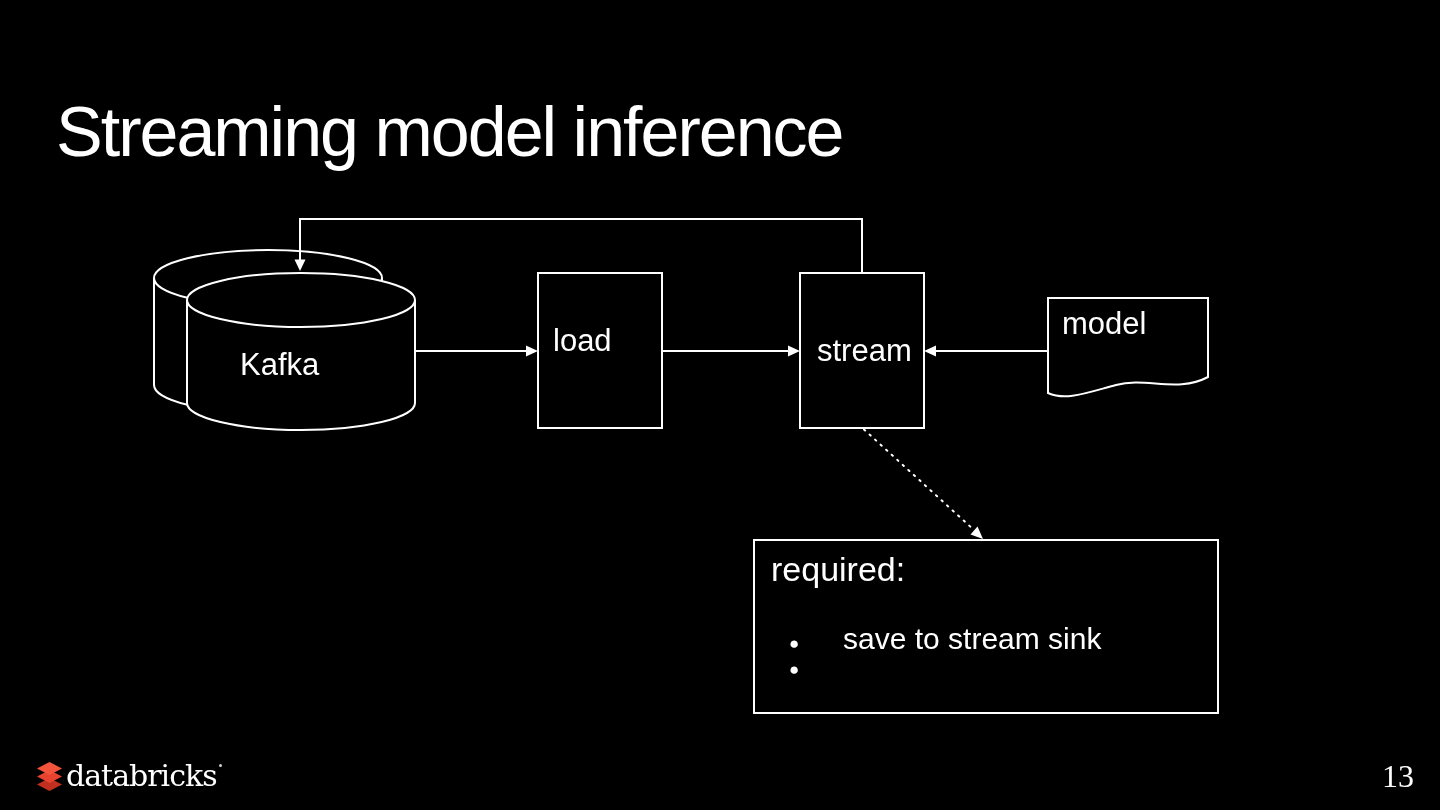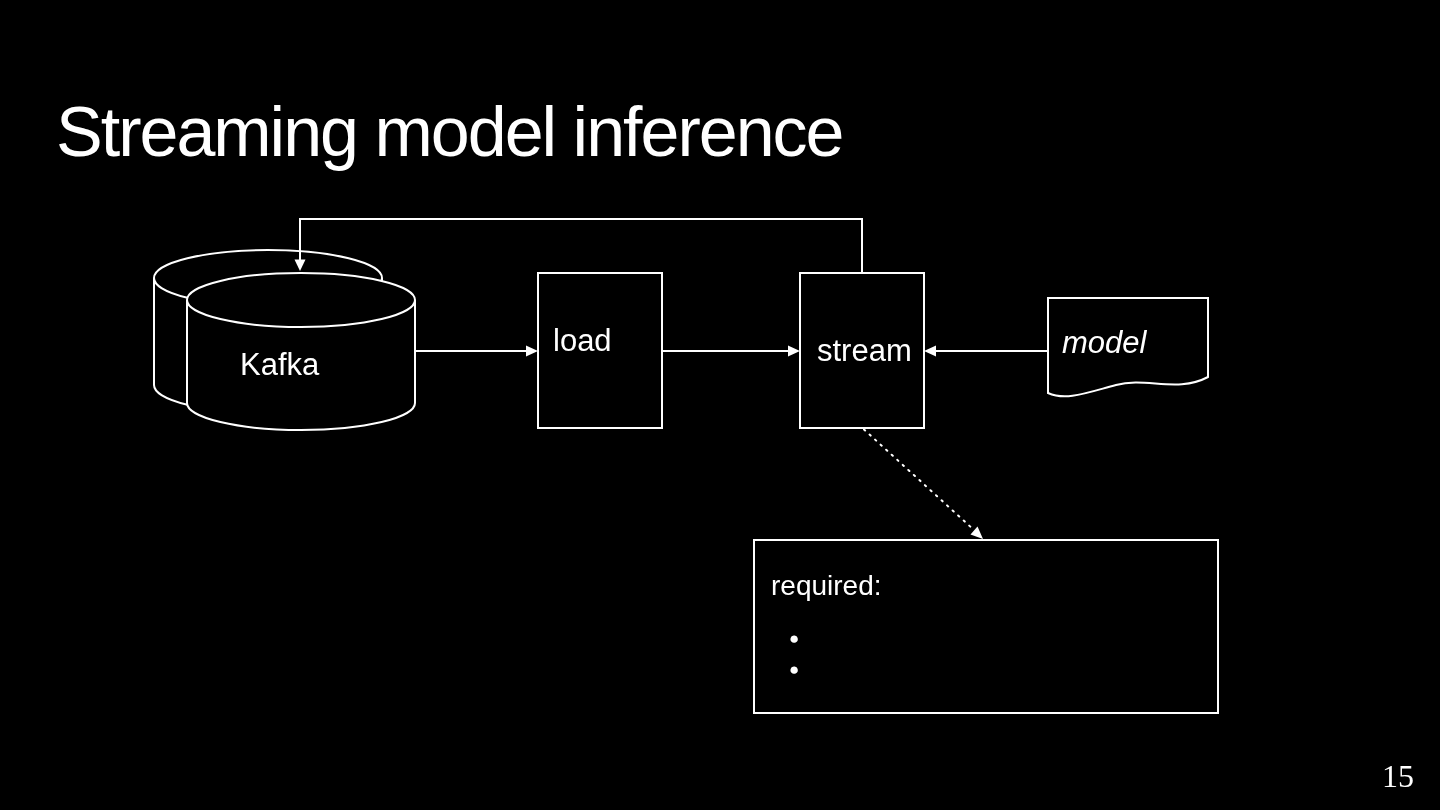--- a/index.html
+++ b/index.html
@@ -22,24 +22,24 @@
   }
   #diagram-svg{left:0;top:0;}
   .node-label{
     font-size:31px;
     line-height:1;
     white-space:nowrap;
   }
   #kafka-label{left:240px;top:349px;width:122px;text-align:left;}
   #load-label{left:553px;top:325px;}
   #predict-label{left:817px;top:335px;}
-  #model-label{left:1062px;top:327px;font-style:italic;}
+  #model-label{left:1062px;top:308px;}
   #note-heading{
     left:771px;top:552px;
-    font-size:28px;line-height:1;white-space:nowrap;margin-top:20px;
+    font-size:34px;line-height:1;white-space:nowrap;
   }
   #note-list{
     left:789px;top:623px;
     list-style:none;margin:0;padding:0;
   }
   #note-list li{
     display:flex;align-items:baseline;
     height:31px;font-size:30px;line-height:31px;white-space:nowrap;
   }
   #note-list .bullet{
@@ -125,22 +125,32 @@
   <div id="kafka-label" class="abs node-label">Kafka</div>
   <div id="load-label" class="abs node-label">load</div>
   <div id="predict-label" class="abs node-label">stream</div>
   <div id="model-label" class="abs node-label">model</div>
 
   <div id="note-heading" class="abs">required:</div>
 
   <ul id="note-list" class="abs">
     <li>
       <span class="bullet">●</span>
+      <span>save to stream sink</span>
     </li>
     <li>
       <span class="bullet">●</span>
     </li>
   </ul>
 
+  <div id="footer-logo" class="abs">
+    <svg width="27" height="32" viewBox="0 0 27 32">
+      <polygon points="13.5,18 26,24.5 13.5,31 1,24.5" fill="#C0301F"></polygon>
+      <polygon points="13.5,10 26,16.5 13.5,23 1,16.5" fill="#E8432E"></polygon>
+      <polygon points="13.5,2 26,8.5 13.5,15 1,8.5" fill="#F4533C"></polygon>
+    </svg>
+    <span id="brand-wordmark">databricks</span>
+    <span class="tm-dot"></span>
+  </div>
 
-  <div id="page-number" class="abs">15</div>
+  <div id="page-number" class="abs">13</div>
 
 </div>
 
 </body></html>

